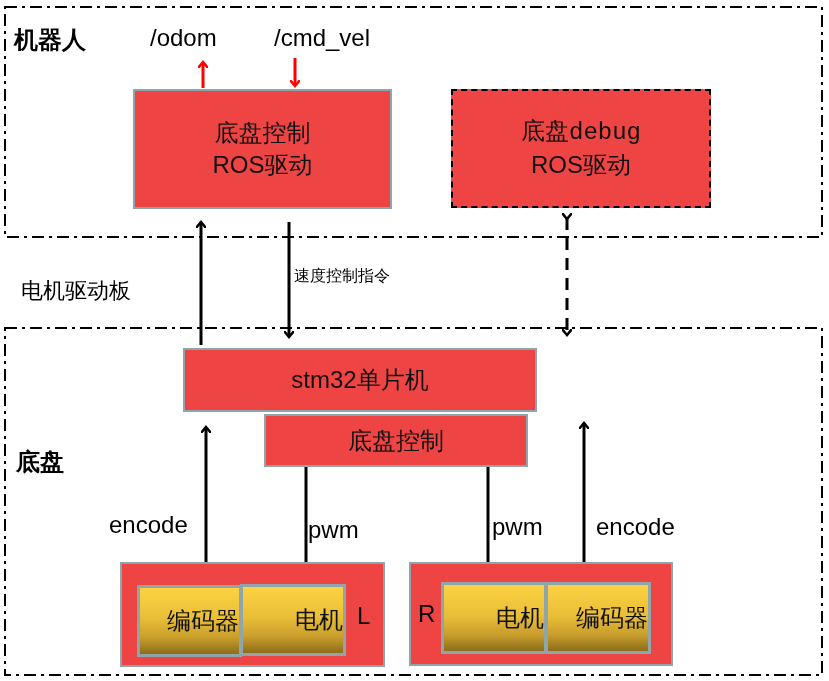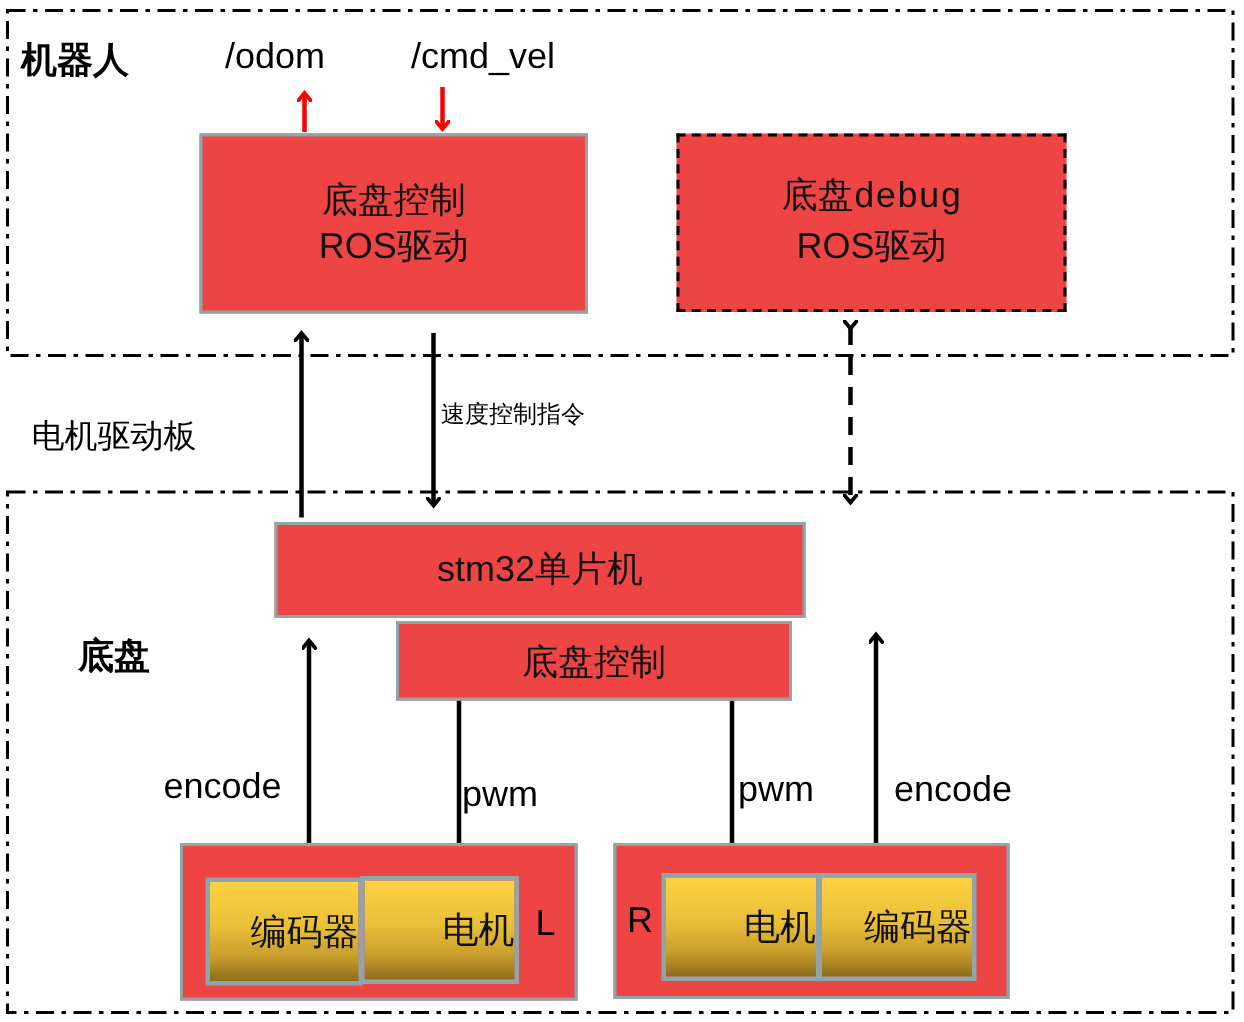--- a/index.html
+++ b/index.html
@@ -48,21 +48,21 @@
   <line x1="206" y1="578" x2="206" y2="428" stroke="#000" stroke-width="3" marker-end="url(#ah)"></line>
 
   <line x1="306" y1="467" x2="306" y2="580" stroke="#000" stroke-width="3" marker-end="url(#ah)"></line>
 
   <line x1="488" y1="467" x2="488" y2="580" stroke="#000" stroke-width="3" marker-end="url(#ah)"></line>
 
   <line x1="584" y1="576" x2="584" y2="424" stroke="#000" stroke-width="3" marker-end="url(#ah)"></line>
 </svg>
 
 <div class="label cjk bold" style="left:14px; top:24px;">机器人</div>
-<div class="label cjk bold" style="left:16px; top:421px;margin-left:36px;">底盘</div>
+<div class="label cjk bold" style="left:16px; top:446px;">底盘</div>
 
 <div class="label" style="left:150px; top:24px;text-align:center;">/odom</div>
 <div class="label" style="left:274px; top:24px;">/cmd_vel</div>
 
 <div class="box" style="left:133px; top:89px; width:259px; height:120px;">
   <span class="cjk-text" style="font-family:'DejaVu Sans',sans-serif;">底盘控制</span>
   <span>ROS驱动</span>
 </div>
 
 <div class="box dashed" style="left:451px; top:89px; width:260px; height:119px;">

